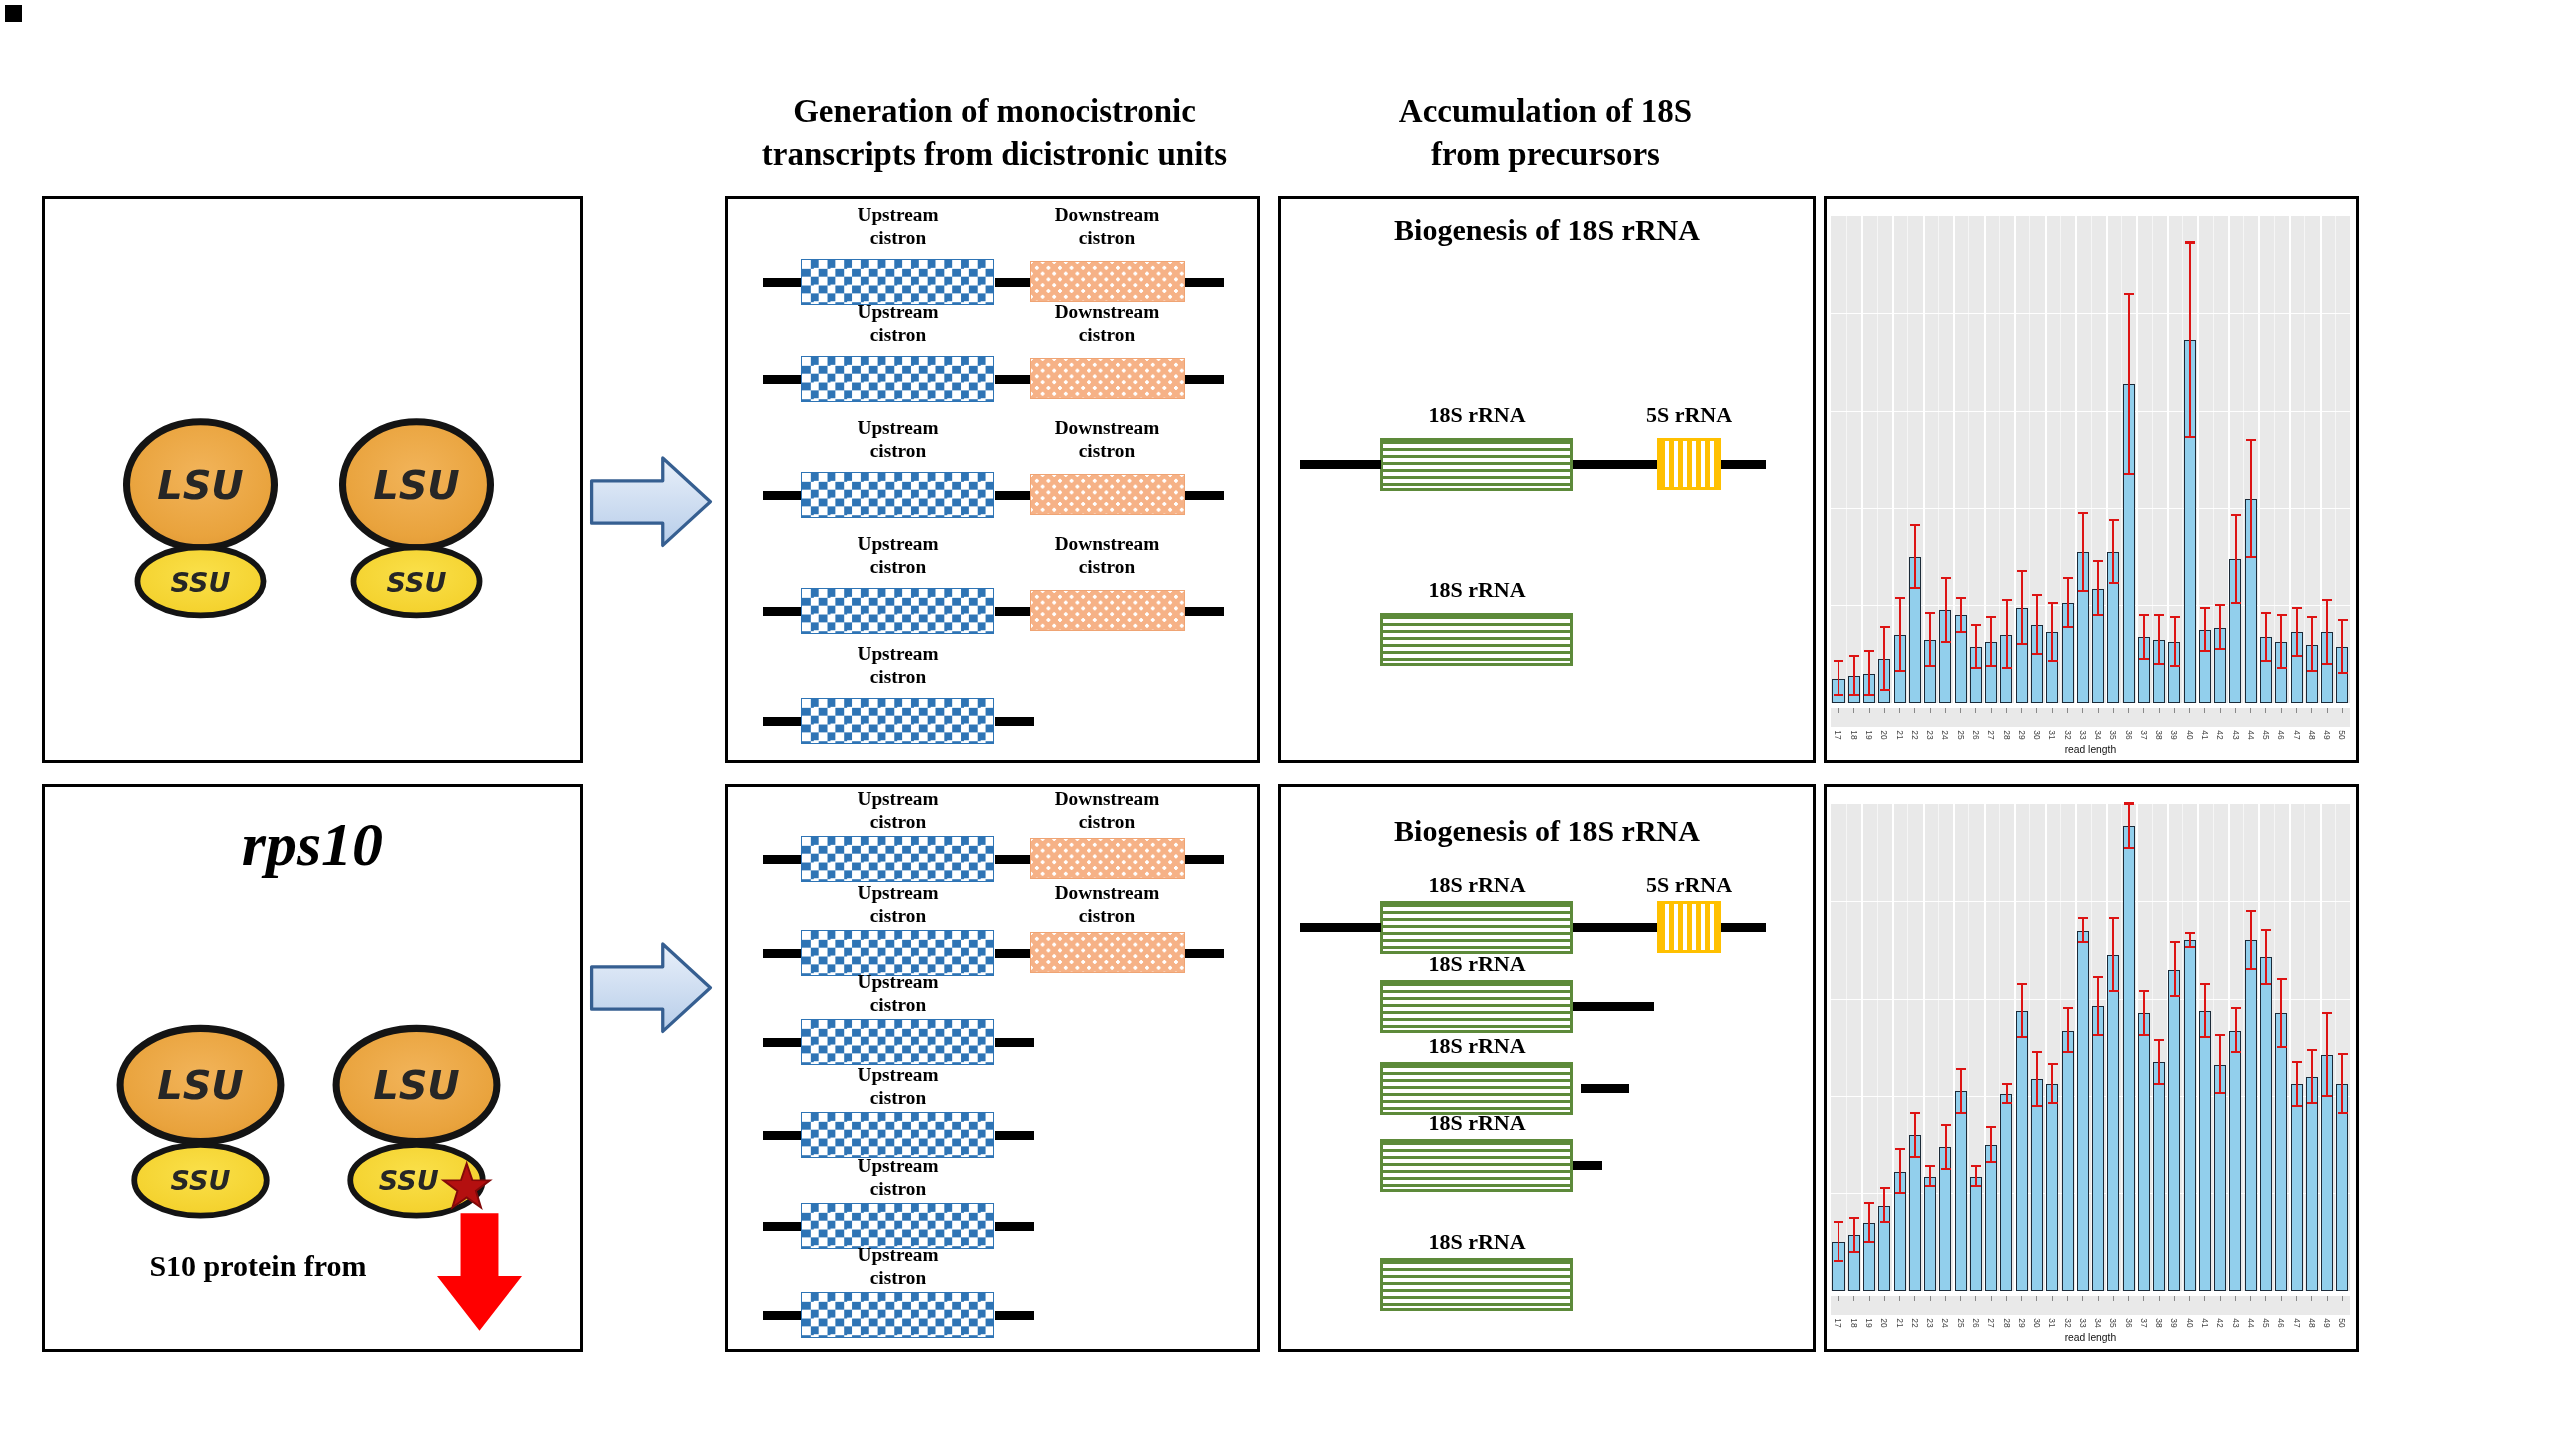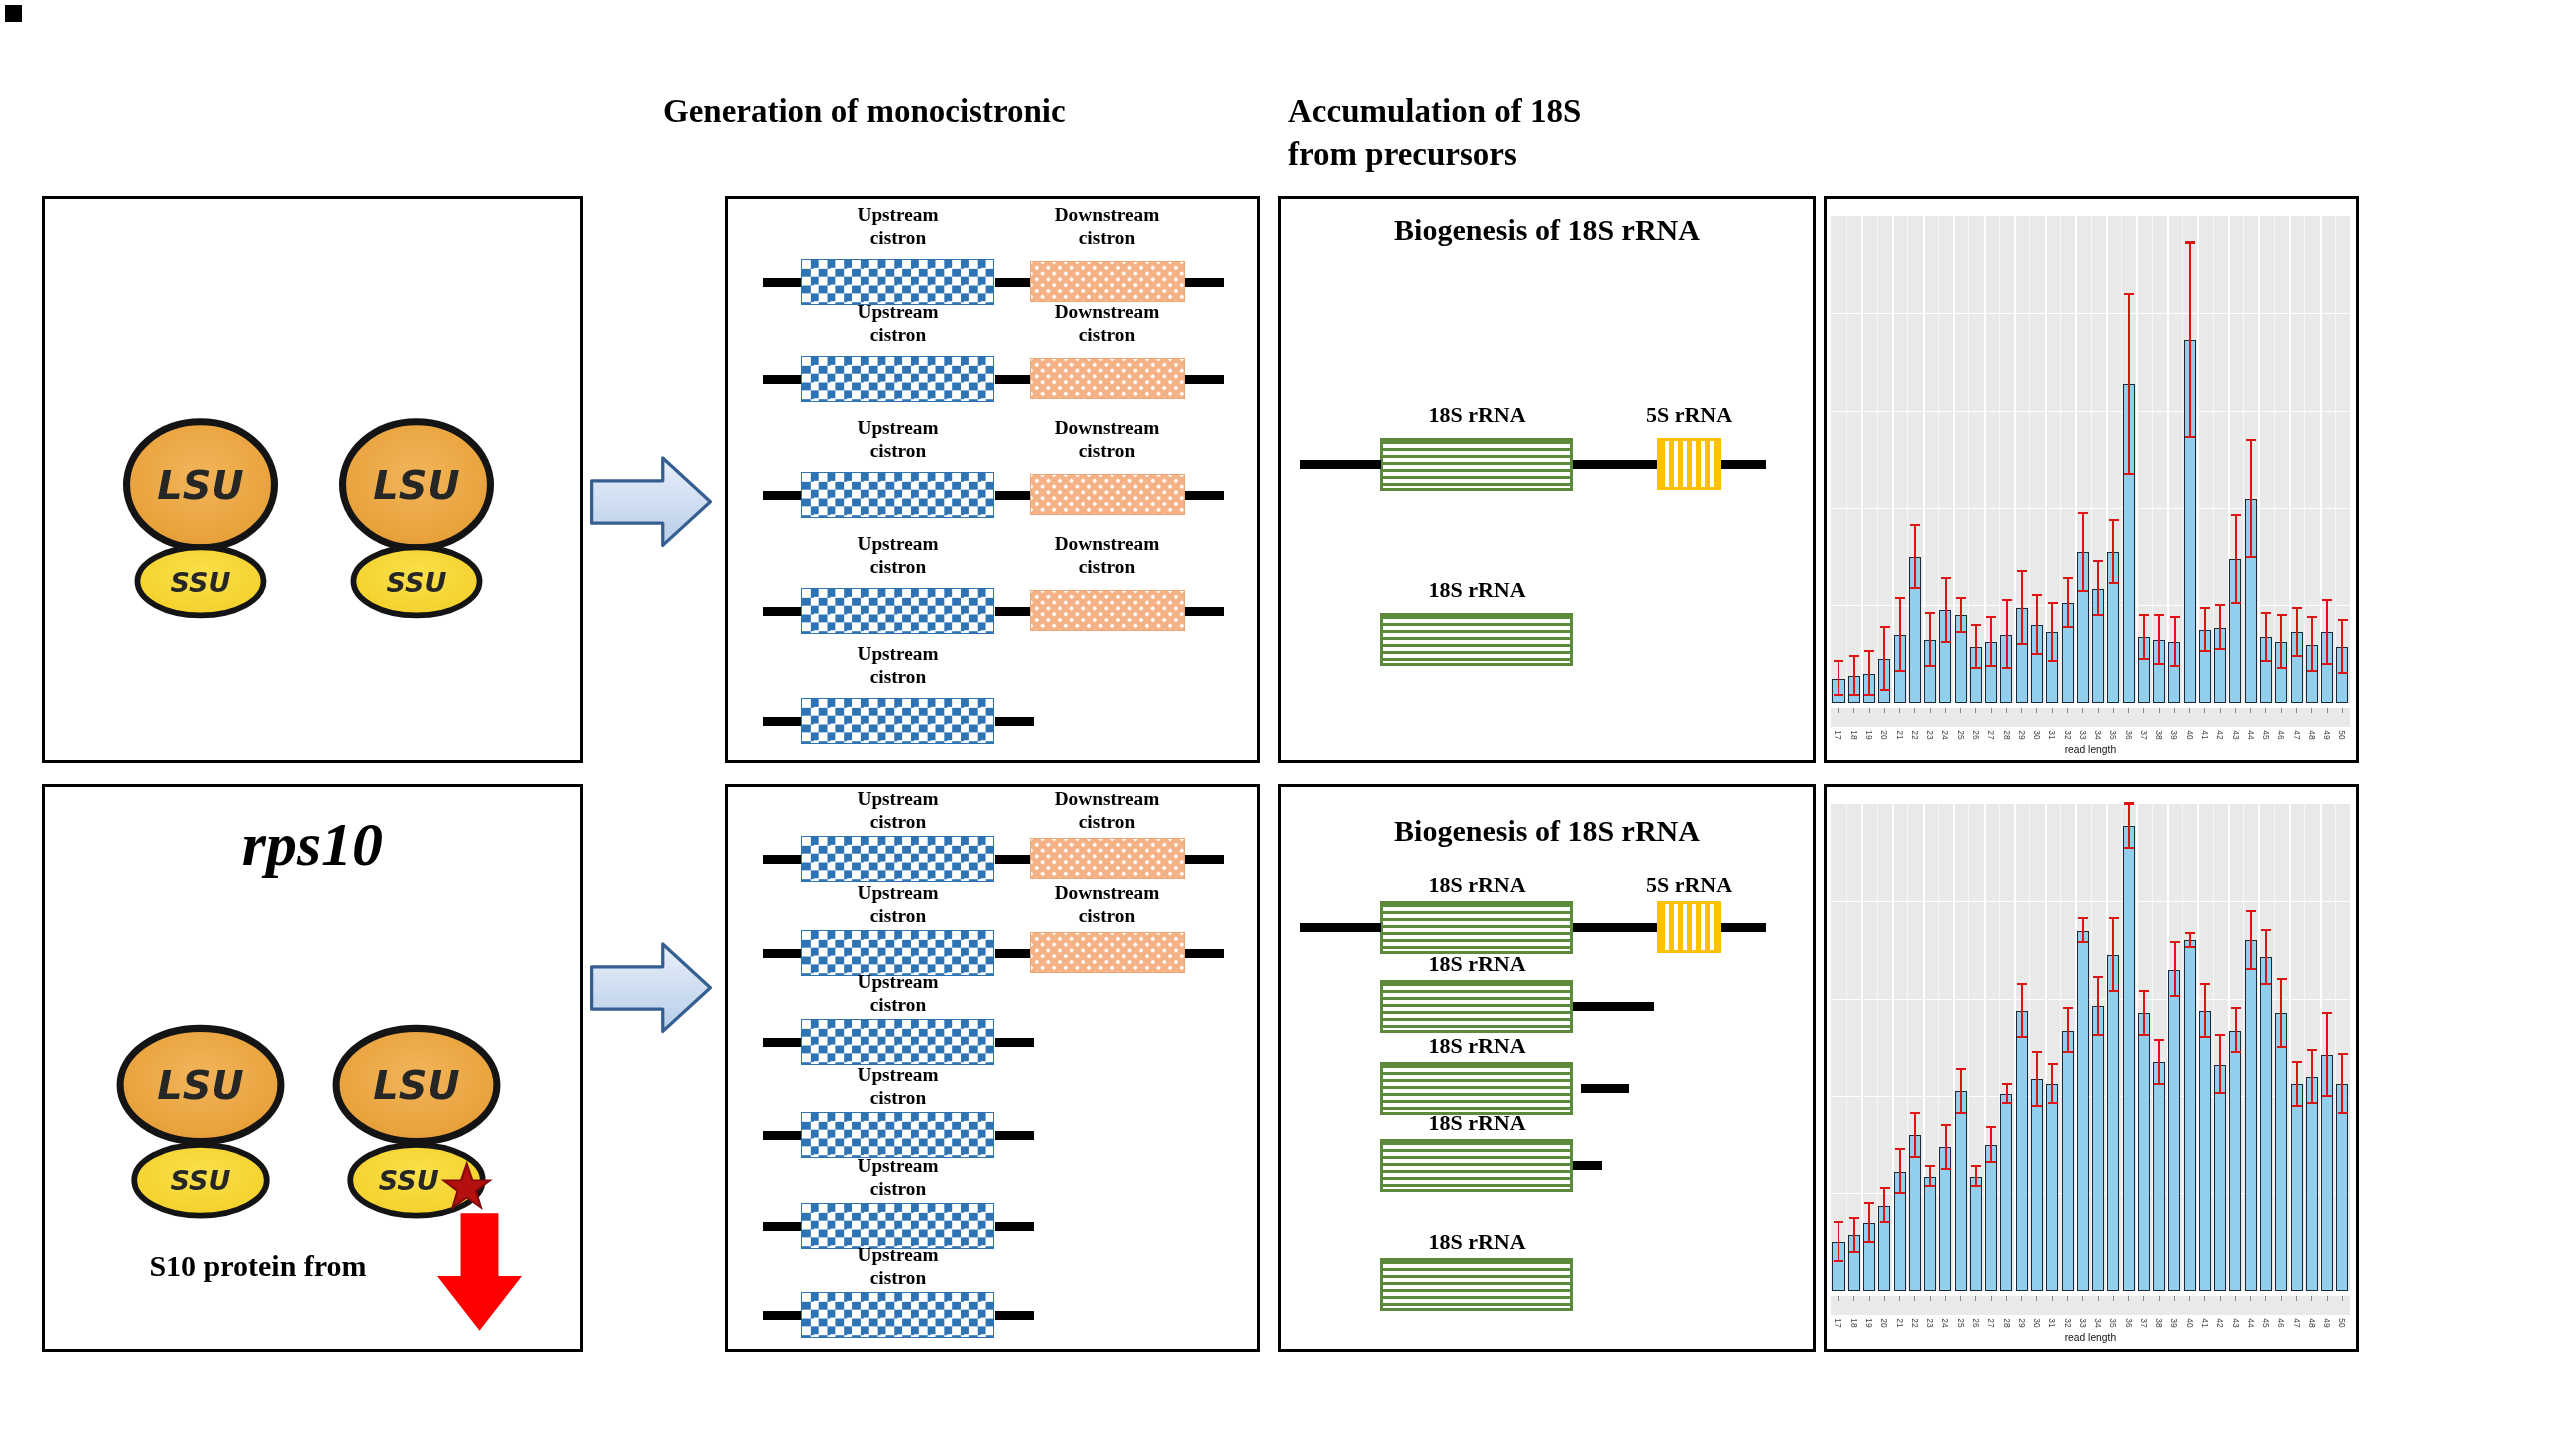--- a/index.html
+++ b/index.html
@@ -1,19 +1,19 @@
 <!DOCTYPE html>
 <html style="font-size:10.3px"><head>
 <meta charset="utf-8">
 <style>
   html,body{margin:0;padding:0;width:2576px;height:1449px;background:#ffffff;overflow:hidden;
             font-family:"Liberation Serif",serif;}
   .corner-mark{position:absolute;left:5.2px;top:5.2px;width:16.7px;height:16.7px;background:#000;}
   .col-header{position:absolute;top:90px;font-weight:bold;font-size:33px;line-height:43px;
-              color:#000;}
+              text-align:center;color:#000;}
   #hdr-transcripts{left:663px;width:663px;}
   #hdr-precursors{left:1288px;width:515px;}
   #hdr-smallrna{left:1842px;width:515px;}
   .panel{position:absolute;background:#fff;border:3.9px solid #000;box-sizing:border-box;}
   #panel-wt-label   {left:42px;  top:196px;  width:541px;height:567px;}
   #panel-rps10-label{left:42px;  top:784px; width:541px;height:568px;}
   #panel-wt-transcripts   {left:725px;top:196px; width:535px;height:567px;}
   #panel-rps10-transcripts{left:725px;top:784px;width:535px;height:568px;}
   #panel-wt-precursors    {left:1278px;top:196px; width:538px;height:567px;}
   #panel-rps10-precursors {left:1278px;top:784px;width:538px;height:568px;}
@@ -91,20 +91,21 @@
       <stop offset="0%" stop-color="#e9f0fa"></stop>
         <stop offset="100%" stop-color="#b7cde9"></stop>
     </linearGradient>
   </defs>
 </svg>
 
 <div class="corner-mark"></div>
 
 <div class="col-header" id="hdr-transcripts">
   <div>Generation of monocistronic</div>
+  <div>transcripts from dicistronic units</div>
 </div>
 <div class="col-header" id="hdr-precursors">
   <div>Accumulation of 18S</div>
   <div>from precursors</div>
 </div>
 <div class="col-header" id="hdr-smallrna">
 </div>
 
 <div class="panel" id="panel-wt-label">
   <svg class="ribosome" style="left:59px;top:216px" viewBox="0 0 300 330">

